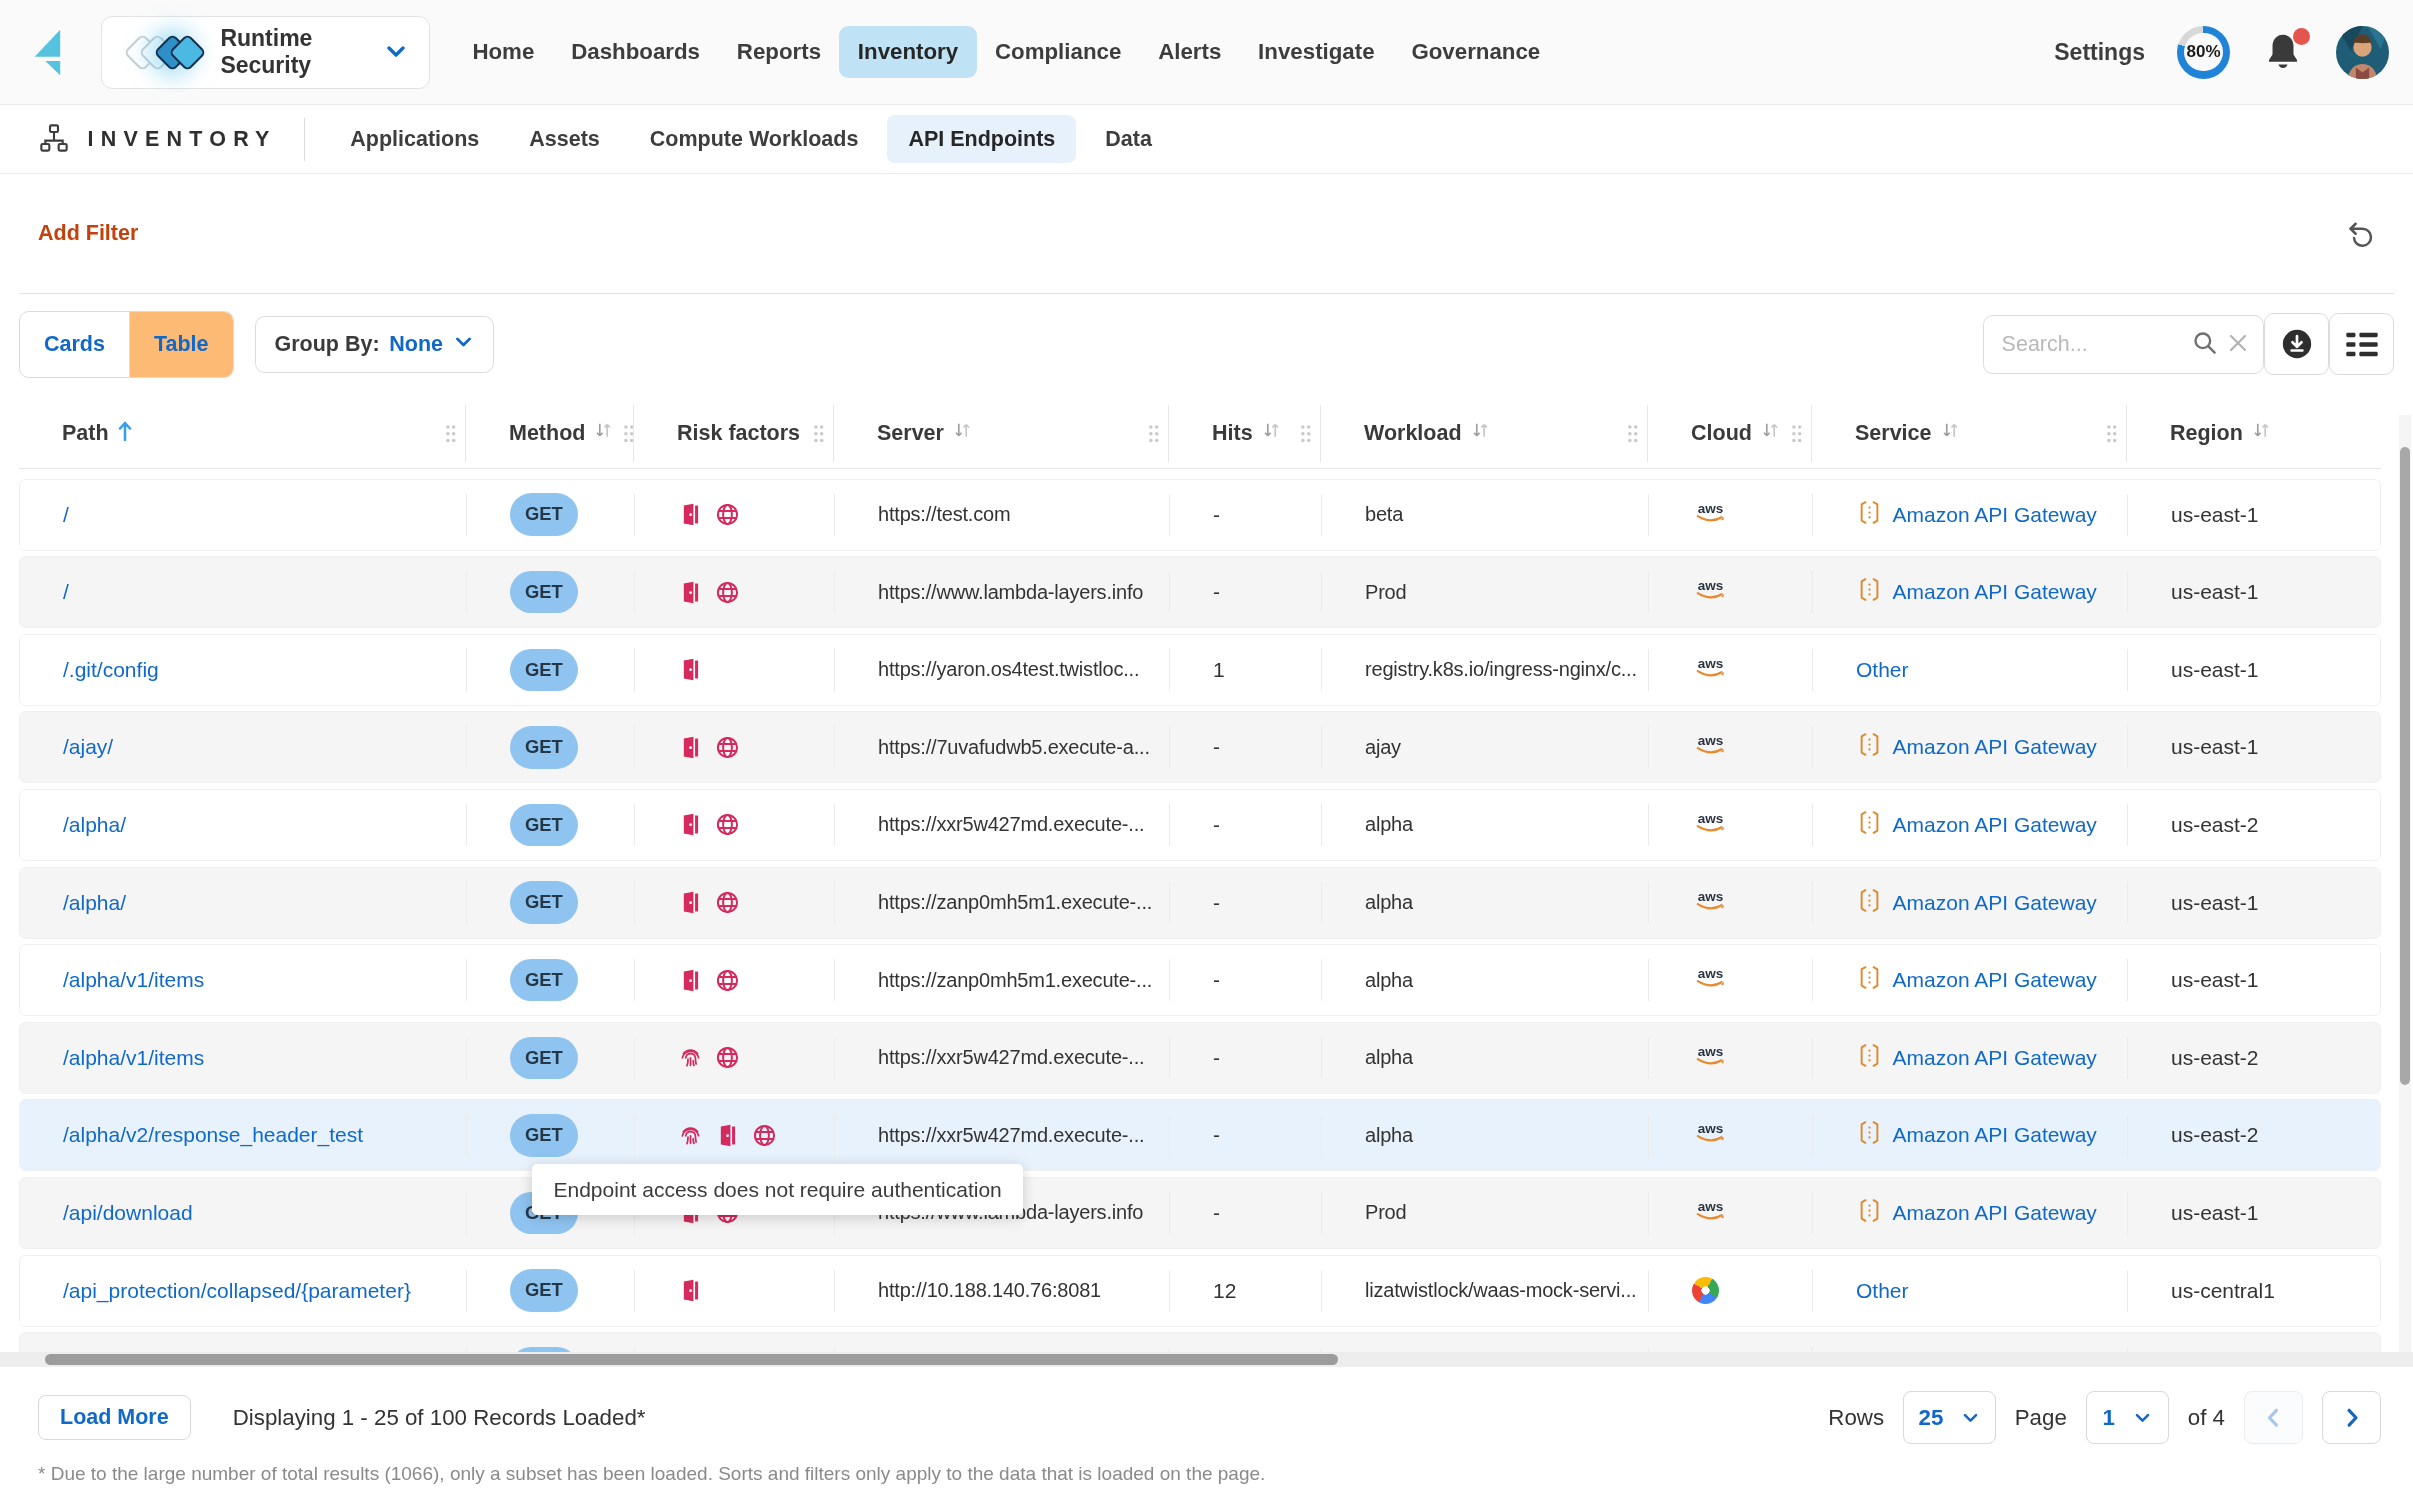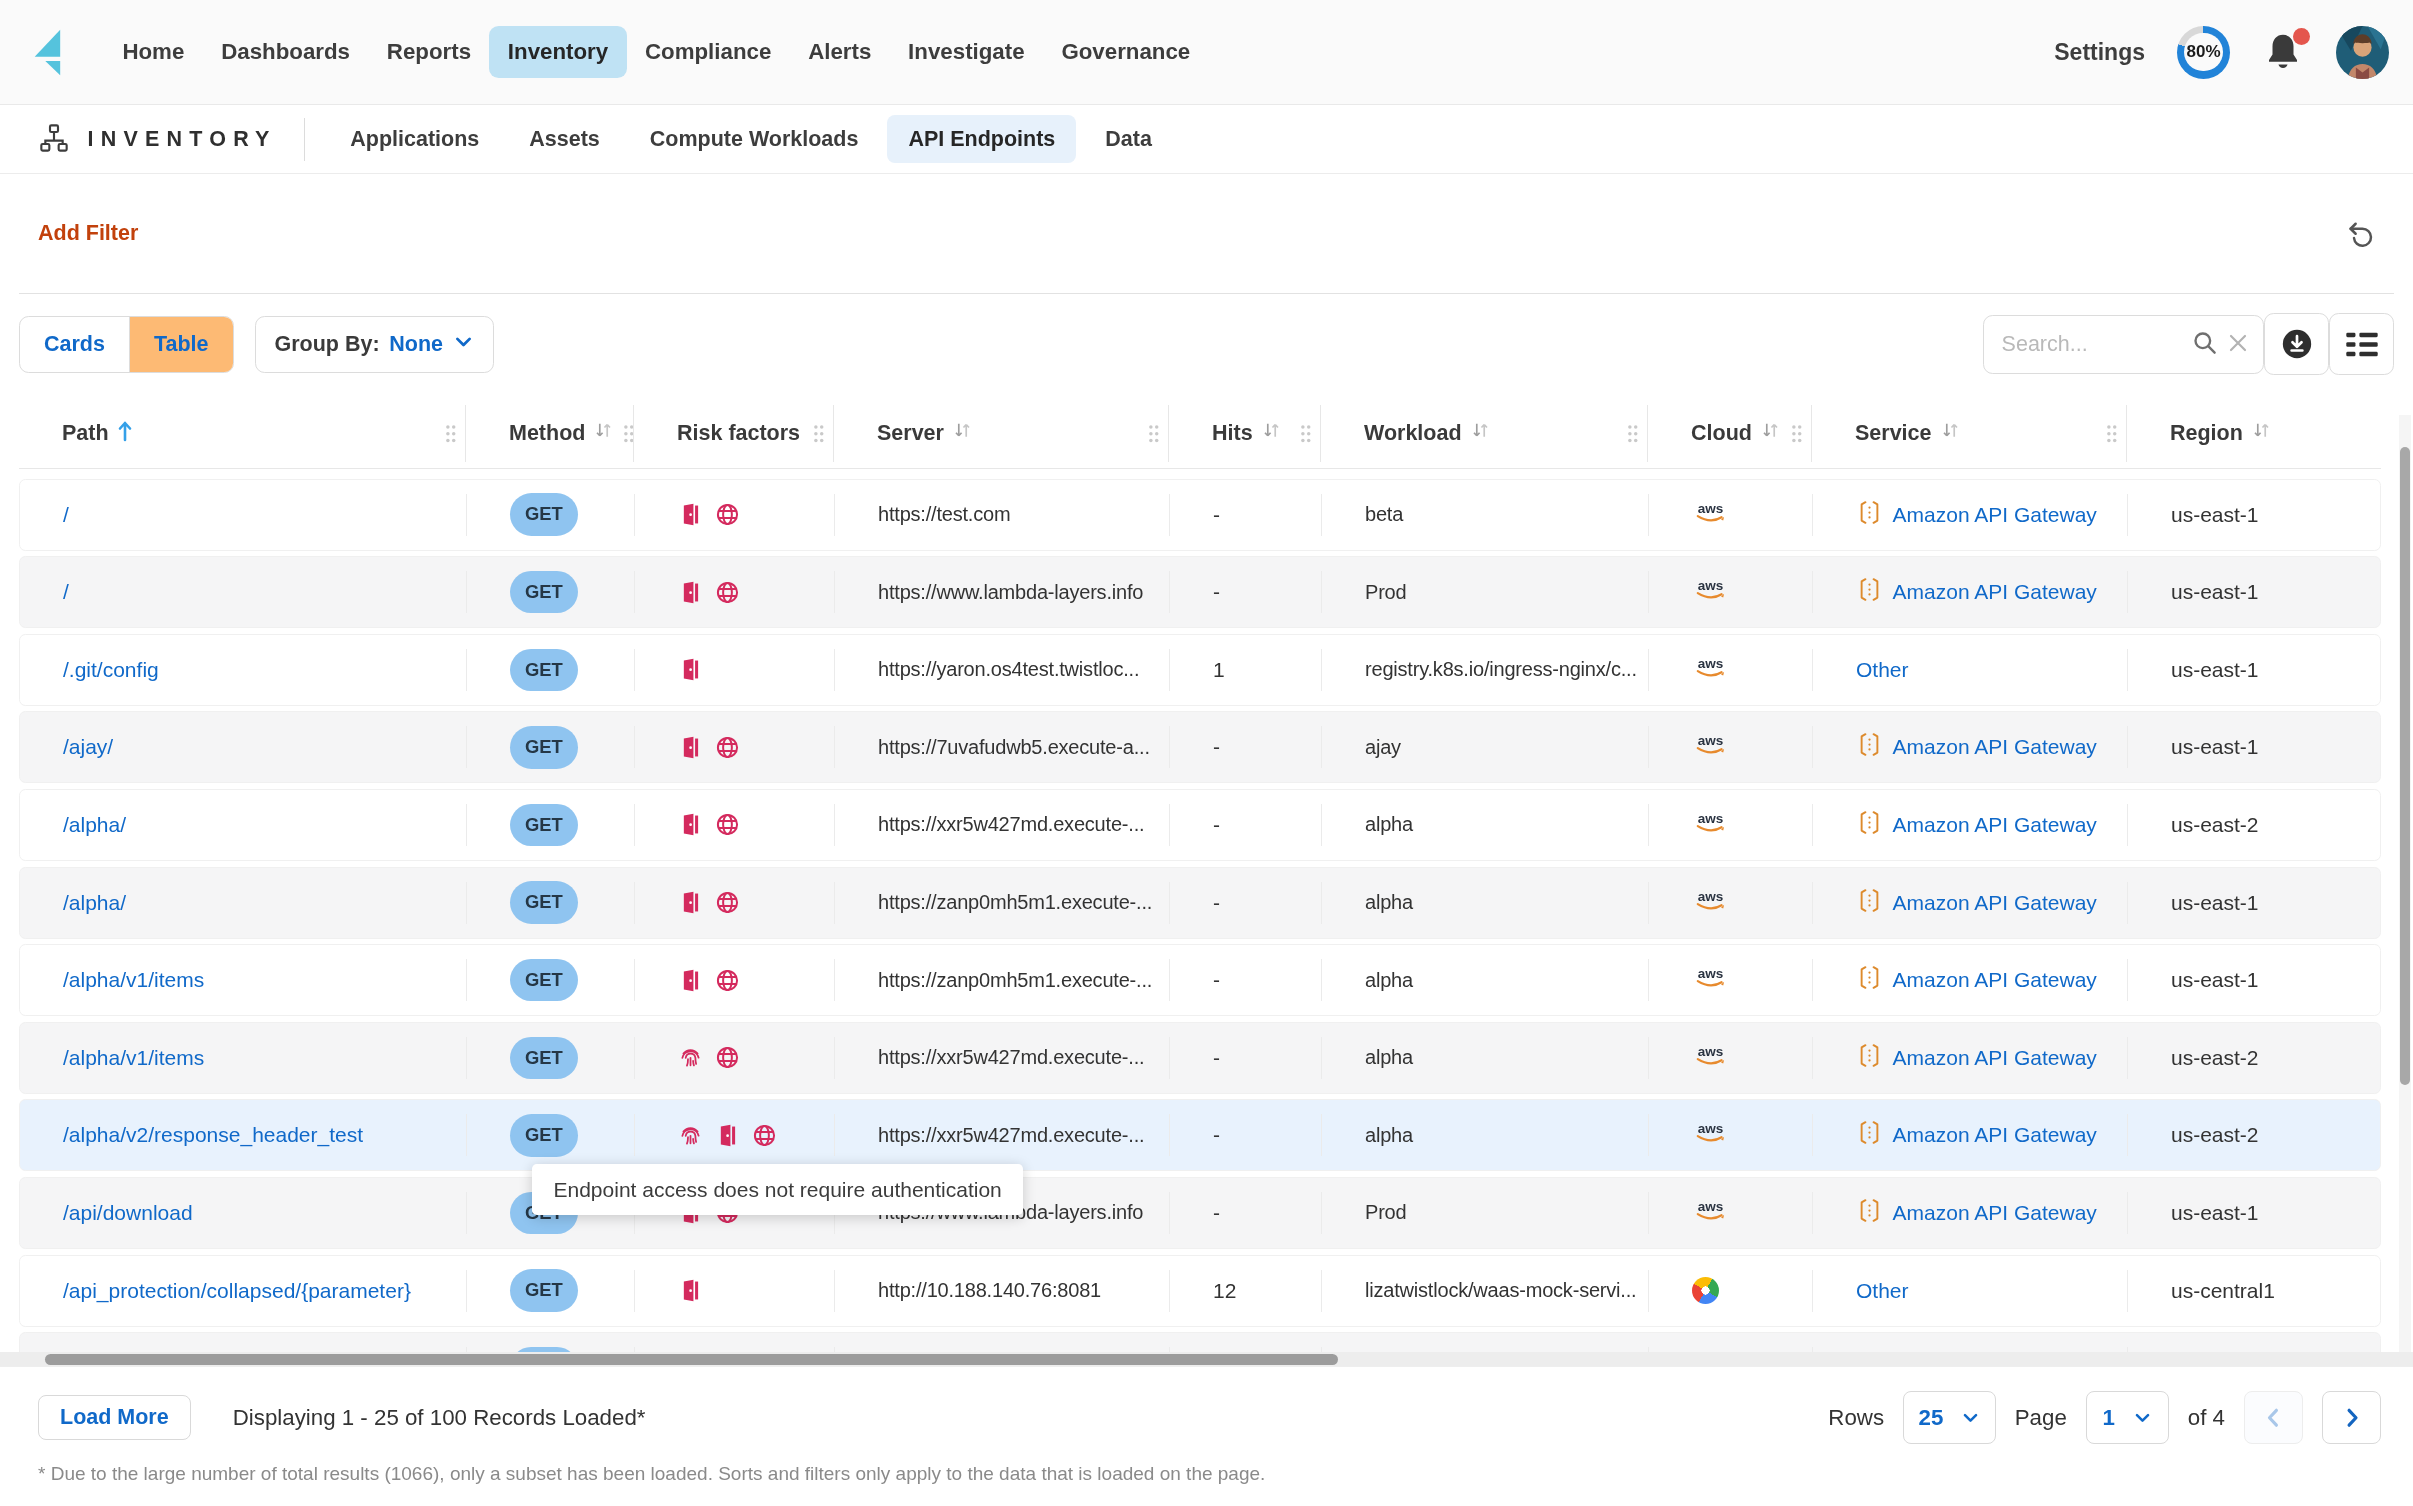--- a/index.html
+++ b/index.html
@@ -43,21 +43,21 @@
   .tab.active { background:#e7f1fb; color:#262626; }
 
   
   .filterbar { height:120px; margin:0 19px; border-bottom:0.8px solid #e2e2e2;
                display:flex; align-items:center; padding:0 19px; }
   .addfilter { font-size:21.5px; font-weight:700; color:#c2410c; cursor:pointer; }
   .undo-btn { margin-left:auto; display:flex; cursor:pointer; }
 
   
   .toolbar { height:89px; margin:0 19px; display:flex; align-items:center; padding:11.2px 0 0 0; }
-  .seg { display:flex; height:57px; border:0.8px solid #dcdcdc; border-radius:9.6px; overflow:hidden; background:#fff; }
+  .seg { display:flex; height:67px; border:0.8px solid #dcdcdc; border-radius:9.6px; overflow:hidden; background:#fff; }
   .seg .opt { display:flex; align-items:center; padding:0 24px; font-size:21.5px; font-weight:700; color:#1069c9; cursor:pointer; }
   .seg .opt + .opt { border-left:0.8px solid #dcdcdc; }
   .seg .opt.active { background:#fdba74; }
   .groupby { margin-left:21px; height:57px; border:0.8px solid #dcdcdc; border-radius:9.6px; background:#fff;
              display:flex; align-items:center; gap:9.6px; padding:0 19px; font-size:21.5px; font-weight:700; cursor:pointer; }
   .groupby .lbl { color:#3a3a3a; }
   .groupby .val { color:#1069c9; }
   .searchwrap { margin-left:auto; display:flex; align-items:center; gap:0; }
   .search { width:281px; height:59px; border:0.8px solid #dcdcdc; border-radius:9.6px; background:#fff;
             display:flex; align-items:center; padding:0 12.8px 0 17.6px; gap:8px; }
@@ -126,20 +126,34 @@
 </head>
 <body>
 
 <header class="topnav">
   <span class="logo">
     <svg viewBox="0 0 72 72" width="51" height="51" fill="#55c3dd">
         <path d="M44 4 8 42h36z"></path>
         <path d="M44 48H23l21 20z"></path>
       </svg>
   </span>
+  <div class="switcher">
+    <span class="diamonds">
+      <span class="diamond"></span>
+        <span class="diamond"></span>
+        <span class="diamond f1"></span>
+        <span class="diamond f2"></span>
+    </span>
+    <span class="switcher-label">Runtime Security</span>
+    <span>
+      <svg viewBox="0 0 24 24" width="24" height="24" fill="none" stroke="#1069c9" stroke-width="3.4" stroke-linecap="round" stroke-linejoin="round">
+          <path d="M5 9l7 7 7-7"></path>
+        </svg>
+    </span>
+  </div>
   <nav class="mainnav">
       <div class="navitem">Home</div>
       <div class="navitem">Dashboards</div>
       <div class="navitem">Reports</div>
       <div class="navitem active">Inventory</div>
       <div class="navitem">Compliance</div>
       <div class="navitem">Alerts</div>
       <div class="navitem">Investigate</div>
       <div class="navitem">Governance</div>
     </nav>

